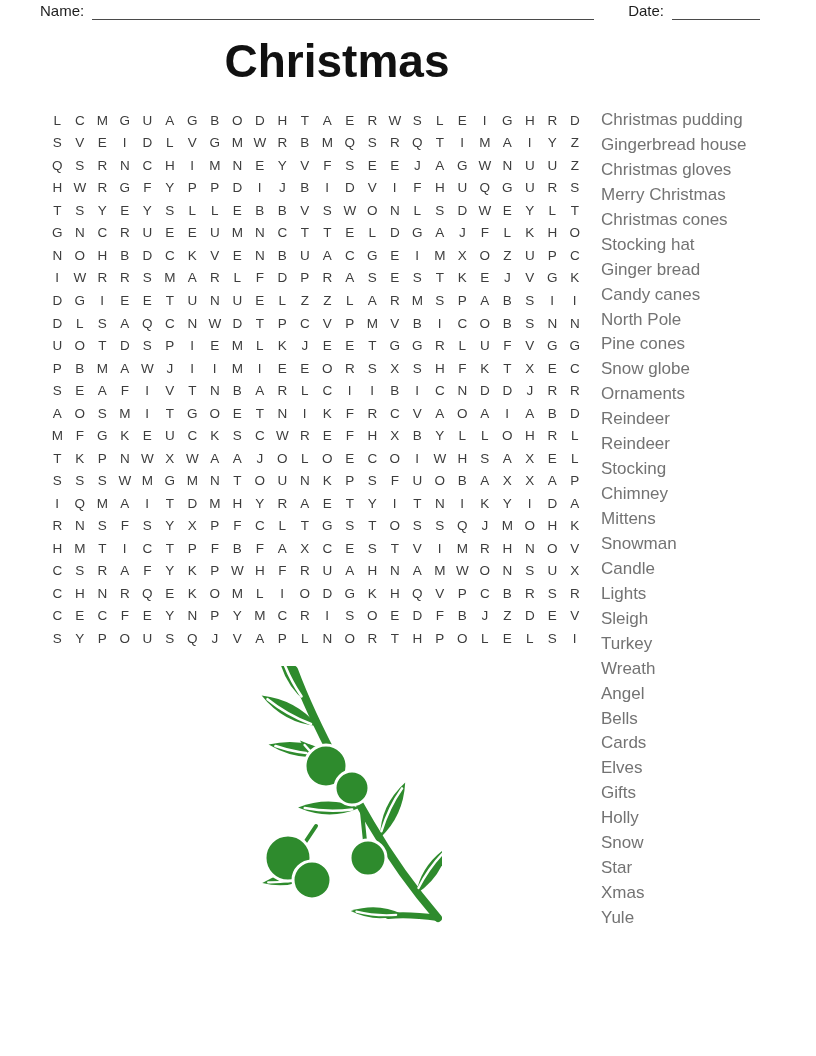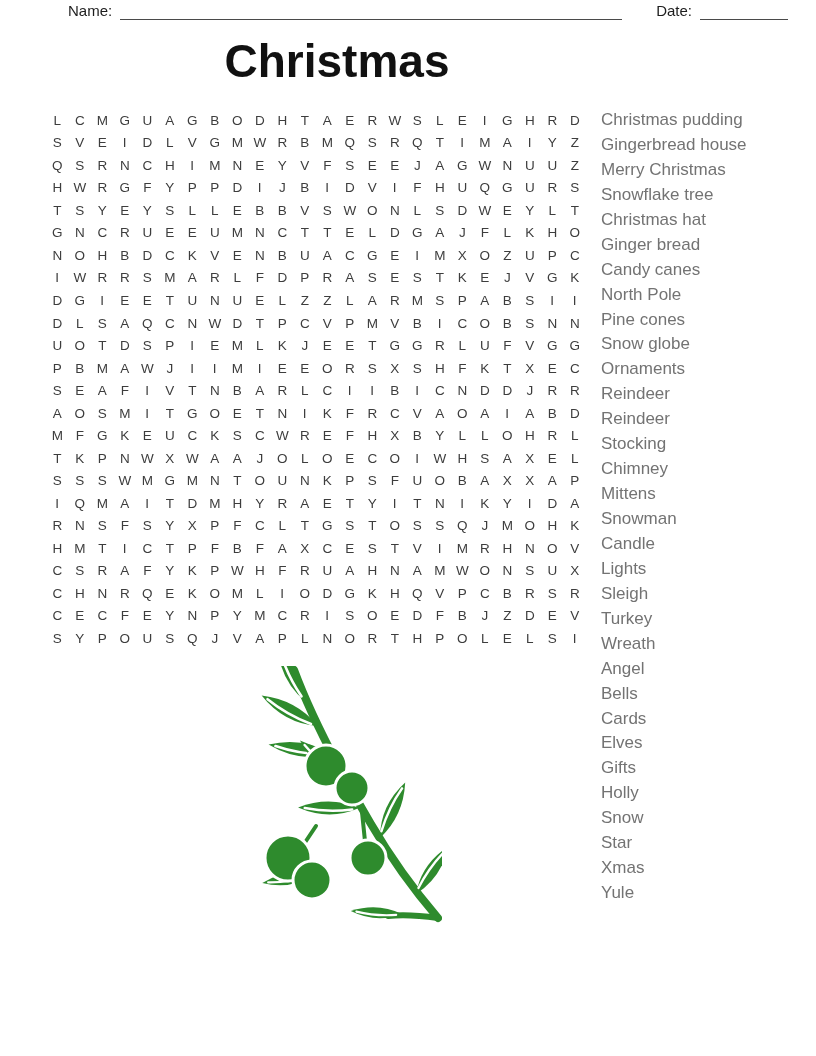--- a/index.html
+++ b/index.html
@@ -14,21 +14,20 @@
   }
   
   .header-row {
     position: absolute;
     left: 40px; top: 2px;
     width: 720px;
     display: flex;
     align-items: flex-end;
     font-size: 15px;
     color: #1d1d1d;
-    margin-left: 28px;
   }
   .hdr-label { white-space: nowrap; padding-bottom: 1px; }
   .write-line {
     border-bottom: 1.5px solid #4a4a4a;
     height: 14px;
     display: inline-block;
   }
   .name-line { flex: 1 1 auto; margin-left: 8px; margin-right: 34px; }
   .date-line { width: 88px; margin-left: 8px; }
   
@@ -669,23 +668,24 @@
       <div class="cell">L</div>
       <div class="cell">E</div>
       <div class="cell">L</div>
       <div class="cell">S</div>
       <div class="cell">I</div>
     </div>
 
   <ul class="words" id="word-list">
       <li class="word-item">Christmas pudding</li>
       <li class="word-item">Gingerbread house</li>
+      <li class="word-item">Christmas gloves</li>
       <li class="word-item">Merry Christmas</li>
-      <li class="word-item">Snowflake tree</li>
-      <li class="word-item">Christmas hat</li>
+      <li class="word-item">Christmas cones</li>
+      <li class="word-item">Stocking hat</li>
       <li class="word-item">Ginger bread</li>
       <li class="word-item">Candy canes</li>
       <li class="word-item">North Pole</li>
       <li class="word-item">Pine cones</li>
       <li class="word-item">Snow globe</li>
       <li class="word-item">Ornaments</li>
       <li class="word-item">Reindeer</li>
       <li class="word-item">Reindeer</li>
       <li class="word-item">Stocking</li>
       <li class="word-item">Chimney</li>

